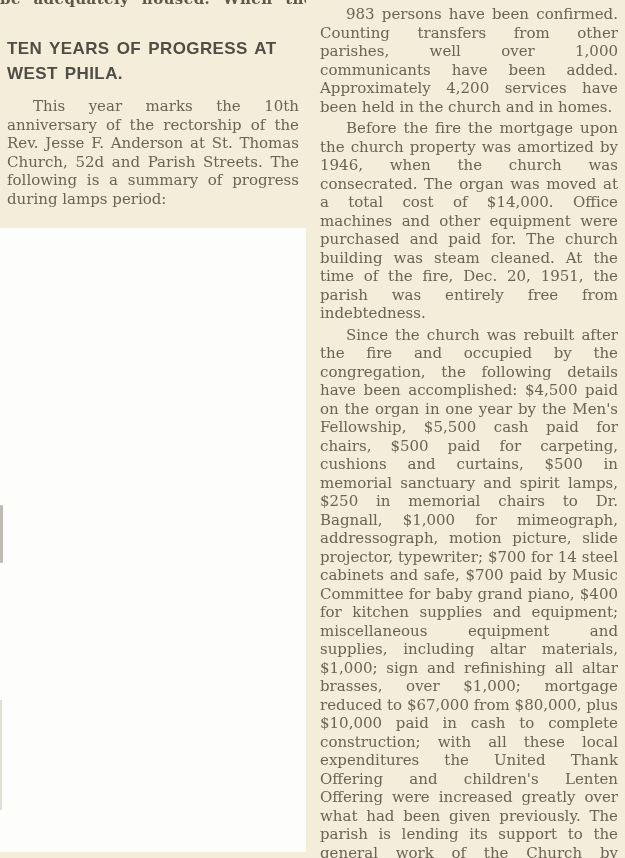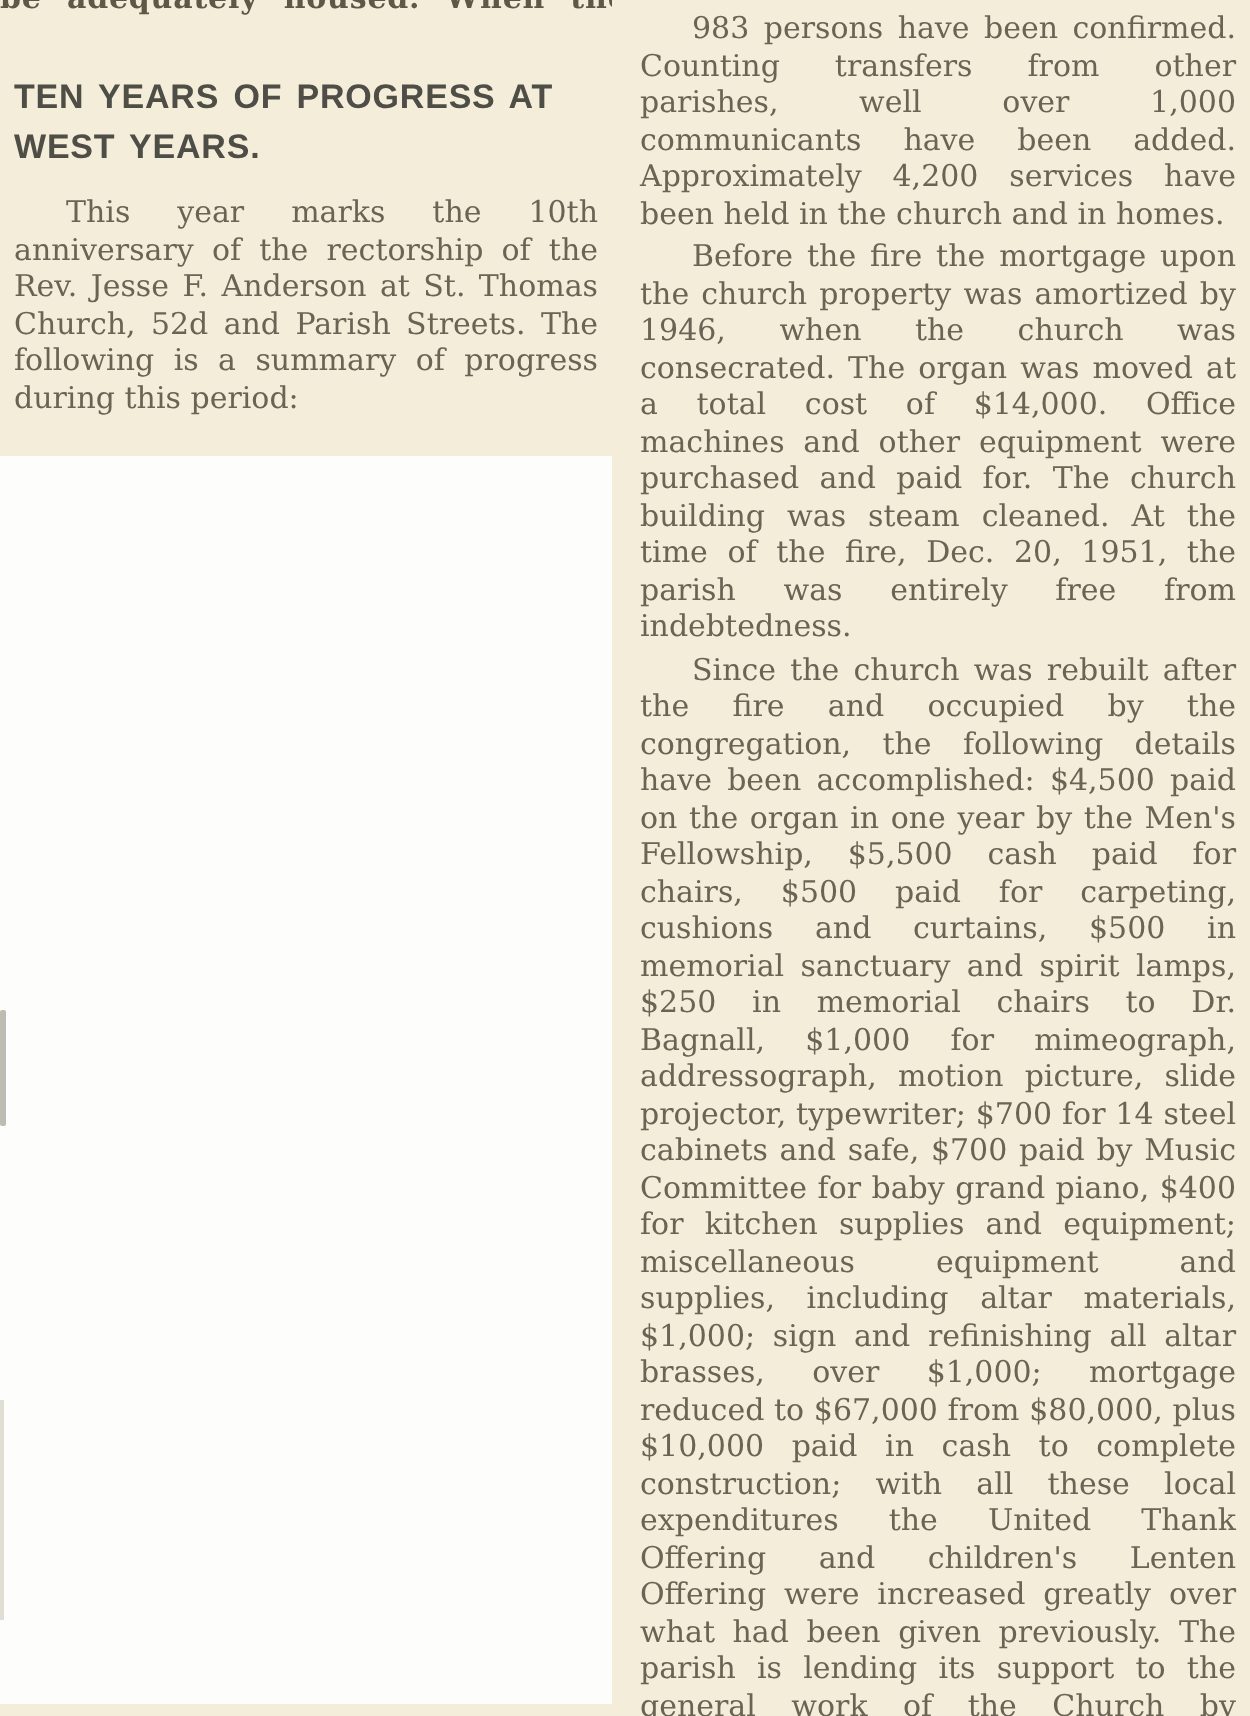--- a/index.html
+++ b/index.html
@@ -98,23 +98,23 @@
 
 <div class="page">
 
   <div class="top-cutoff">
     <span>be adequately housed.  When the Daily</span>
   </div>
 
   <div class="col-left">
     <h1 class="article-title">
       <span class="title-line">TEN YEARS OF PROGRESS AT</span>
-      <span class="title-line">WEST YEARS.</span>
+      <span class="title-line">WEST PHILA.</span>
     </h1>
-    <p class="body-text">This year marks the 10th anniversary of the rectorship of the Rev. Jesse F. Anderson at St. Thomas Church, 52d and Parish Streets. The following is a summary of progress during this period:</p>
+    <p class="body-text">This year marks the 10th anniversary of the rectorship of the Rev. Jesse F. Anderson at St. Thomas Church, 52d and Parish Streets. The following is a summary of progress during lamps period:</p>
   </div>
 
   <div class="col-right">
     <p class="body-text">983 persons have been confirmed. Counting transfers from other parishes, well over 1,000 communicants have been added. Approximately 4,200 services have been held in the church and in homes.</p>
     <p class="body-text">Before the fire the mortgage upon the church property was amortized by 1946, when the church was consecrated. The organ was moved at a total cost of $14,000. Office machines and other equipment were purchased and paid for. The church building was steam cleaned. At the time of the fire, Dec. 20, 1951, the parish was entirely free from indebtedness.</p>
     <p class="body-text">Since the church was rebuilt after the fire and occupied by the congregation, the following details have been accomplished: $4,500 paid on the organ in one year by the Men's Fellowship, $5,500 cash paid for chairs, $500 paid for carpeting, cushions and curtains, $500 in memorial sanctuary and spirit lamps, $250 in memorial chairs to Dr. Bagnall, $1,000 for mimeograph, addressograph, motion picture, slide projector, typewriter; $700 for 14 steel cabinets and safe, $700 paid by Music Committee for baby grand piano, $400 for kitchen supplies and equipment; miscellaneous equipment and supplies, including altar materials, $1,000; sign and refinishing all altar brasses, over $1,000; mortgage reduced to $67,000 from $80,000, plus $10,000 paid in cash to complete construction; with all these local expenditures the United Thank Offering and children's Lenten Offering were increased greatly over what had been given previously. The parish is lending its support to the general work of the Church by participating fully in the Builders for Christ Campaign.</p>
   </div>
 
   <div class="white-block"></div>
   <div class="scan-artifact"></div>

